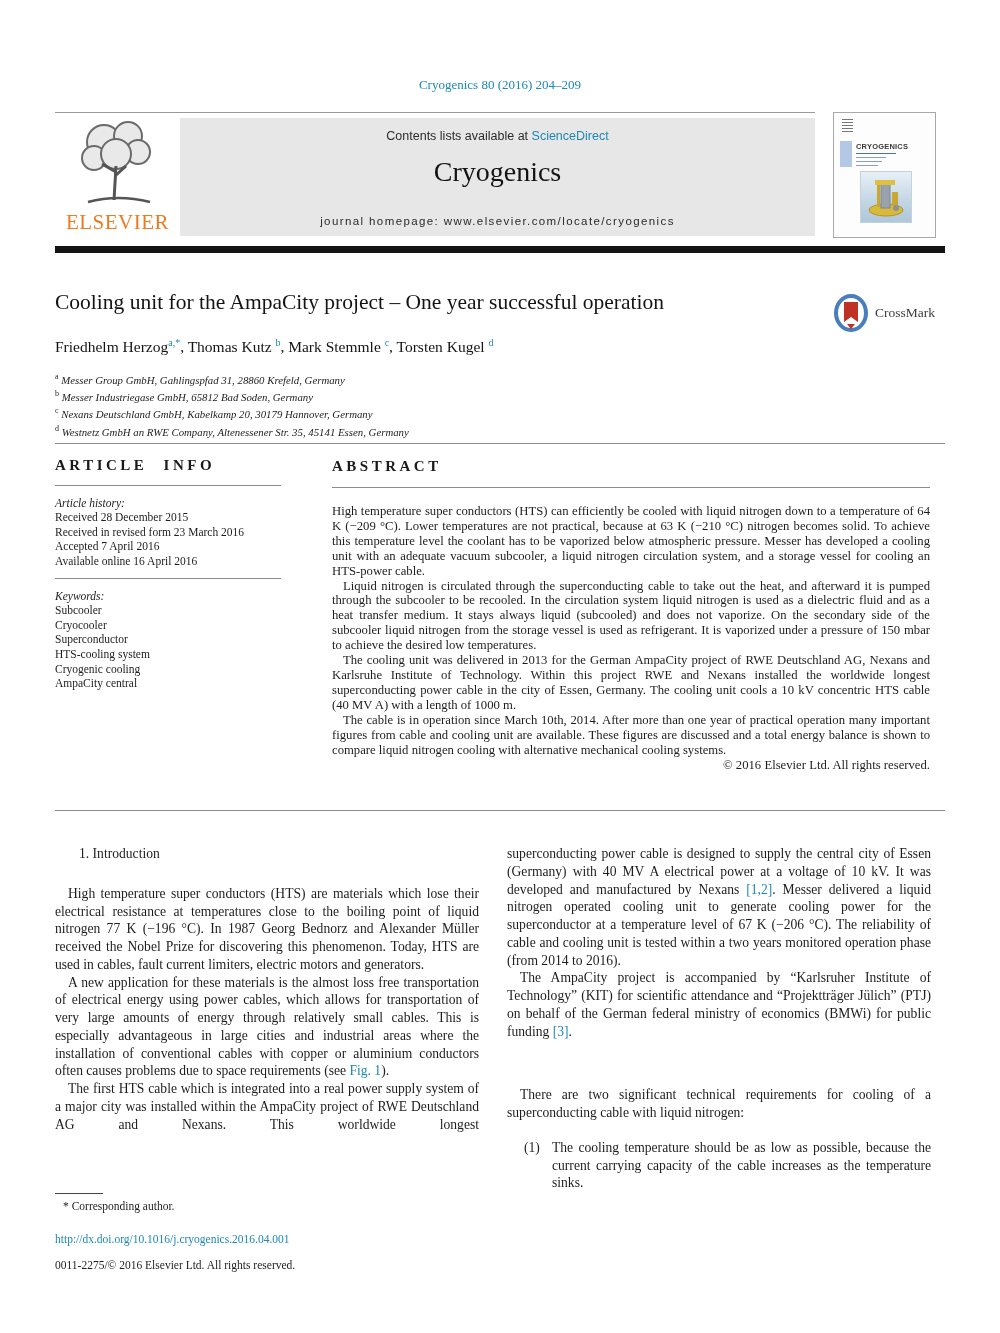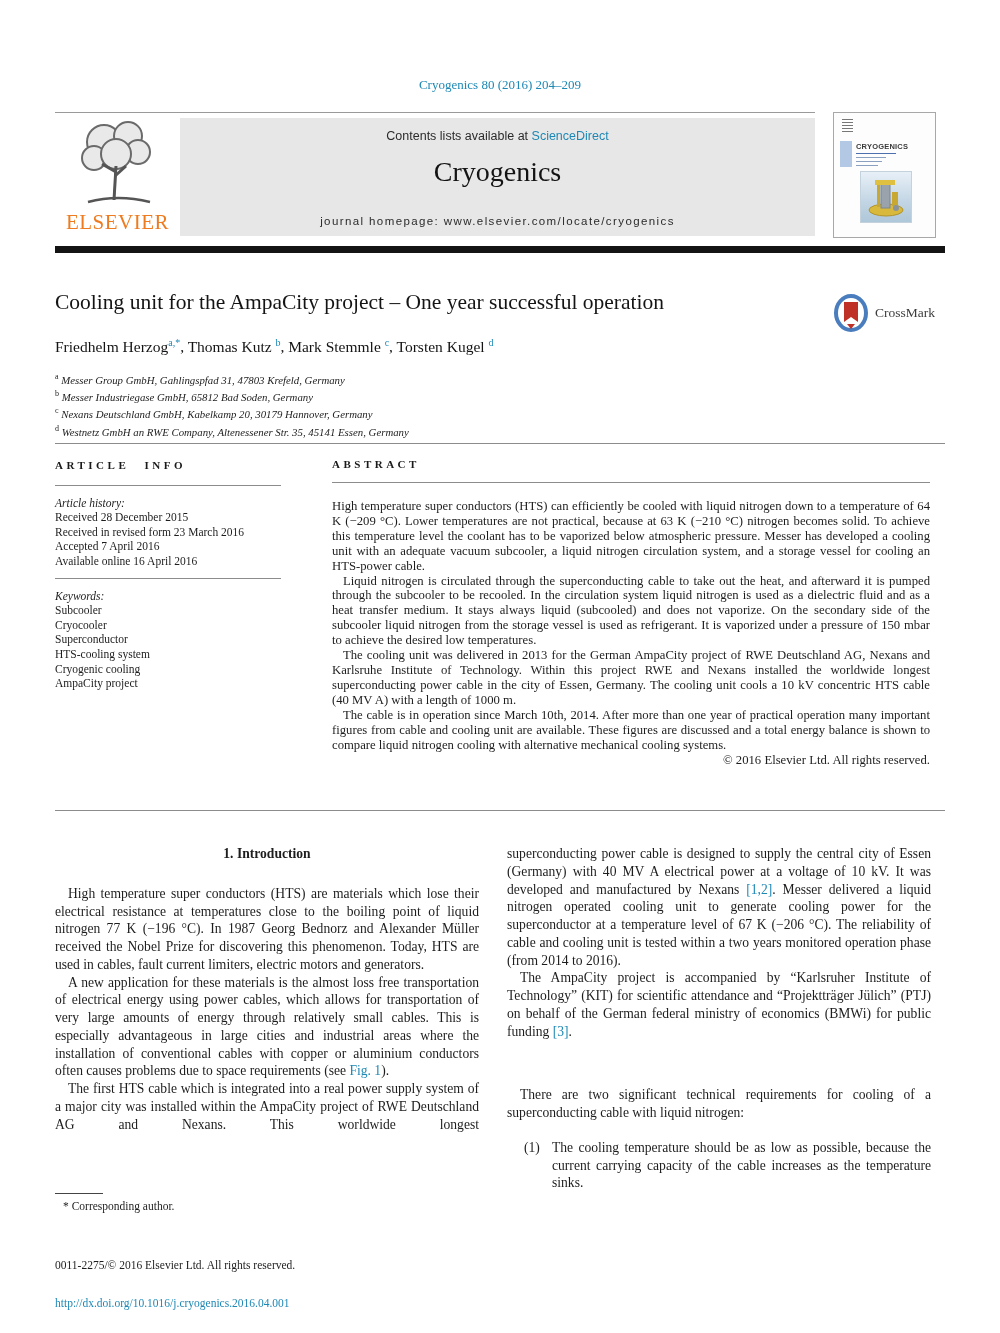--- a/index.html
+++ b/index.html
@@ -45,45 +45,45 @@
 
   .authors { position:absolute; left:55px; top:337px; font-size:15.5px; color:#141414; }
   .authors sup { color:#1e88b5; font-size:10px; }
   .affiliations { position:absolute; left:55px; top:370px; font-size:10.8px; font-style:italic; line-height:14.6px; color:#222; }
   .affiliations sup { font-style:normal; font-size:8px; }
 
   
   .rule-full { position:absolute; left:55px; width:890px; height:1px; background:#8c8c8c; }
   .infocol { position:absolute; left:55px; top:458px; width:226px; font-size:11.5px; line-height:14.6px; }
   .abscol  { position:absolute; left:332px; top:458px; width:598px; }
-  .smallcaps-head { font-size:11px; font-weight:bold; letter-spacing:3.5px; word-spacing:9px; color:#1a1a1a; }
+  .smallcaps-head { font-size:15px; font-weight:bold; letter-spacing:3.5px; word-spacing:9px; color:#1a1a1a; }
   .head-rule { height:1px; background:#8c8c8c; margin-top:12px; }
   .info-label { font-style:italic; margin-top:10px; }
   .info-sep { height:1px; background:#8c8c8c; margin-top:9px; }
   .abs-text { margin-top:16px; font-size:12.7px; line-height:14.9px; text-align:justify; color:#1d1d1d; }
   .abs-text p.ind { text-indent:11px; }
   .abs-copyright { text-align:right; font-size:12.7px; margin-top:1px; }
 
   
   .col { position:absolute; top:845px; width:424px; font-size:13.6px; line-height:17.75px; text-align:justify; }
   .col-left { left:55px; }
   .col-right { left:507px; }
-  .sec-head { font-weight:bold; font-size:13.6px; text-align:center; }
+  .sec-head { font-weight:normal; font-size:13.6px; text-align:left;margin-left:24px; }
   .col p.ind { text-indent:13px; }
   .col p { margin:0; }
   .stretch-last { text-align-last: justify; }
   .gap-after-head { height:22px; }
   .gap-before-head { height:24px; }
   .list-item { position:relative; margin-top:17px; padding-left:45px; }
   .list-marker { position:absolute; left:17px; top:0; }
 
   
   .footnote-rule { position:absolute; left:55px; top:1193px; width:48px; height:1px; background:#444; }
   .footnote { position:absolute; left:63px; top:1200px; font-size:11.5px; }
-  .doi-line { position:absolute; left:55px; top:1297px; font-size:11.5px; }
+  .doi-line { position:absolute; left:55px; top:1233px; font-size:11.5px; }
   .issn-line { position:absolute; left:55px; top:1247px; font-size:11.5px;margin-top:12px; }
 </style>
 </head>
 <body>
 
 <div class="page">
 
   <div class="citation link">Cryogenics 80 (2016) 204–209</div>
 
   <div class="banner-topline"></div>
@@ -146,21 +146,21 @@
       <path d="M14 31 l4 5 l4 -5 z" fill="#bf3127"></path>
     </svg>
     <span class="crossmark-text">CrossMark</span>
   </div>
 
   <div class="authors">
     <span>Friedhelm Herzog</span><sup>a,*</sup><span>, Thomas Kutz</span> <sup>b</sup><span>, Mark Stemmle</span> <sup>c</sup><span>, Torsten Kugel</span> <sup>d</sup>
   </div>
 
   <div class="affiliations">
-    <div><sup>a</sup> <span>Messer Group GmbH, Gahlingspfad 31, 47803 Krefeld, Germany</span></div>
+    <div><sup>a</sup> <span>Messer Group GmbH, Gahlingspfad 31, 28860 Krefeld, Germany</span></div>
     <div><sup>b</sup> <span>Messer Industriegase GmbH, 65812 Bad Soden, Germany</span></div>
     <div><sup>c</sup> <span>Nexans Deutschland GmbH, Kabelkamp 20, 30179 Hannover, Germany</span></div>
     <div><sup>d</sup> <span>Westnetz GmbH an RWE Company, Altenessener Str. 35, 45141 Essen, Germany</span></div>
   </div>
 
   <div class="rule-full" style="top:443px;"></div>
   <div class="rule-full" style="top:810px;"></div>
 
   <div class="infocol">
     <div class="smallcaps-head">ARTICLE INFO</div>
@@ -170,21 +170,21 @@
     <div>Received in revised form 23 March 2016</div>
     <div>Accepted 7 April 2016</div>
     <div>Available online 16 April 2016</div>
     <div class="info-sep"></div>
     <div class="info-label">Keywords:</div>
     <div>Subcooler</div>
     <div>Cryocooler</div>
     <div>Superconductor</div>
     <div>HTS-cooling system</div>
     <div>Cryogenic cooling</div>
-    <div>AmpaCity project</div>
+    <div>AmpaCity central</div>
   </div>
 
   <div class="abscol">
     <div class="smallcaps-head">ABSTRACT</div>
     <div class="head-rule"></div>
     <div class="abs-text">
       <p>High temperature super conductors (HTS) can efficiently be cooled with liquid nitrogen down to a temperature of 64 K (−209 °C). Lower temperatures are not practical, because at 63 K (−210 °C) nitrogen becomes solid. To achieve this temperature level the coolant has to be vaporized below atmospheric pressure. Messer has developed a cooling unit with an adequate vacuum subcooler, a liquid nitrogen circulation system, and a storage vessel for cooling an HTS-power cable.</p>
       <p class="ind">Liquid nitrogen is circulated through the superconducting cable to take out the heat, and afterward it is pumped through the subcooler to be recooled. In the circulation system liquid nitrogen is used as a dielectric fluid and as a heat transfer medium. It stays always liquid (subcooled) and does not vaporize. On the secondary side of the subcooler liquid nitrogen from the storage vessel is used as refrigerant. It is vaporized under a pressure of 150 mbar to achieve the desired low temperatures.</p>
       <p class="ind">The cooling unit was delivered in 2013 for the German AmpaCity project of RWE Deutschland AG, Nexans and Karlsruhe Institute of Technology. Within this project RWE and Nexans installed the worldwide longest superconducting power cable in the city of Essen, Germany. The cooling unit cools a 10 kV concentric HTS cable (40 MV A) with a length of 1000 m.</p>
       <p class="ind">The cable is in operation since March 10th, 2014. After more than one year of practical operation many important figures from cable and cooling unit are available. These figures are discussed and a total energy balance is shown to compare liquid nitrogen cooling with alternative mechanical cooling systems.</p>

